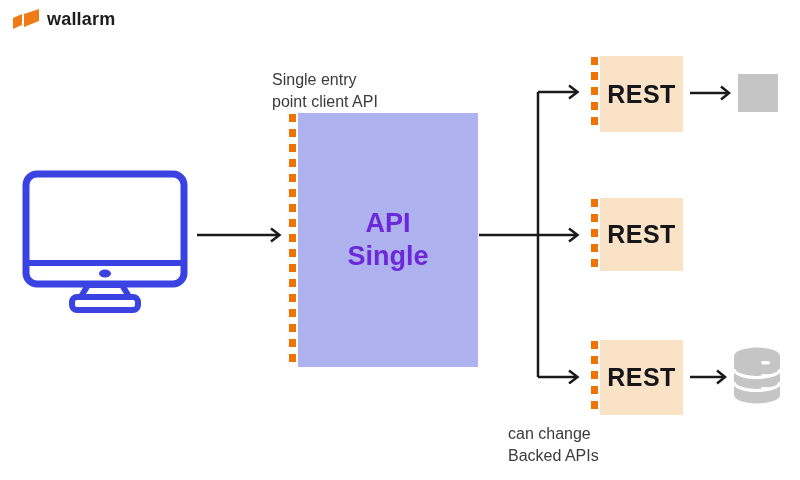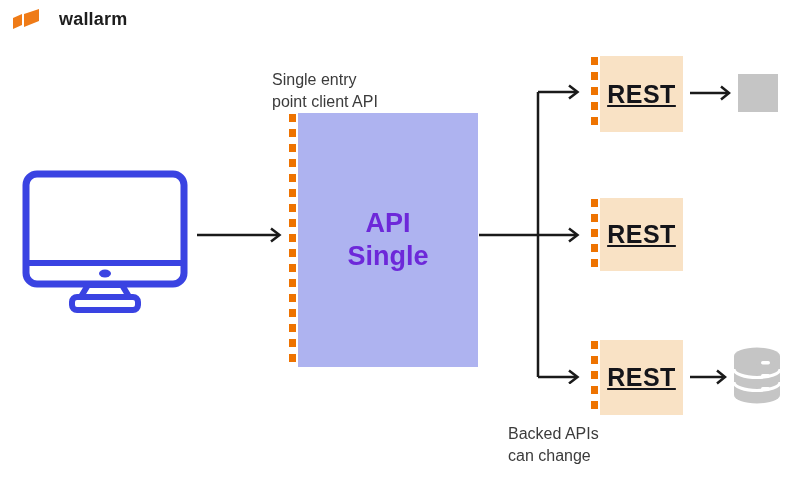--- a/index.html
+++ b/index.html
@@ -2,21 +2,21 @@
 <html><head>
 <meta charset="utf-8">
 <style>
   html,body{margin:0;padding:0;background:#ffffff;}
   .stage{
     position:relative;width:800px;height:480px;background:#ffffff;
     font-family:"Liberation Sans", sans-serif;overflow:hidden;
   }
   
   .logo{position:absolute;left:13px;top:8px;display:flex;align-items:center;gap:8px;}
-  .logo-text{font-size:18px;font-weight:600;color:#1d1d1d;letter-spacing:.2px;margin-left:12px;}
+  .logo-text{font-size:18px;font-weight:600;color:#1d1d1d;letter-spacing:.2px;}
 
   
   .monitor{position:absolute;left:21px;top:169px;}
 
   
   .dash-col{
     position:absolute;width:7px;
     background:repeating-linear-gradient(to bottom,#ee7301 0 8px,transparent 8px 15px);
   }
   .dash-gateway{left:289px;top:114px;height:253px;}
@@ -32,21 +32,21 @@
   .gateway-label{font-size:27px;font-weight:bold;color:#6d28d9;text-align:center;line-height:33px;}
 
   
   .rest{
     position:absolute;left:600px;width:83px;background:#f9e2c5;
     display:flex;align-items:center;justify-content:center;
   }
   .rest-1{top:56px;height:76px;}
   .rest-2{top:198px;height:73px;}
   .rest-3{top:340px;height:75px;}
-  .rest-label{font-size:25px;font-weight:bold;color:#15151a;letter-spacing:.5px;text-decoration:underline;}
+  .rest-label{font-size:25px;font-weight:bold;color:#15151a;letter-spacing:.5px;}
 
   
   .note{position:absolute;font-size:16px;line-height:22px;color:#3b3b3b;}
   .note-entry{left:272px;top:69px;}
   .note-backend{left:508px;top:423px;}
 
   
   .service-square{position:absolute;left:738px;top:74px;width:40px;height:38px;background:#c5c5c5;}
   .arrow-svg{position:absolute;}
   .db-icon{position:absolute;left:731px;top:347px;}
@@ -131,17 +131,17 @@
     <ellipse cx="26" cy="9" rx="23" ry="8.5" fill="#c5c5c5"></ellipse>
     <ellipse cx="26" cy="48" rx="23" ry="8.5" fill="#c5c5c5"></ellipse>
     <path d="M3,22 A23,8.5 0 0 0 49,22" fill="none" stroke="#ffffff" stroke-width="3"></path>
     <path d="M3,35 A23,8.5 0 0 0 49,35" fill="none" stroke="#ffffff" stroke-width="3"></path>
     <rect x="30" y="14" width="9" height="3.5" rx="1.7" fill="#ffffff"></rect>
     <rect x="30" y="27" width="9" height="3.5" rx="1.7" fill="#ffffff"></rect>
     <rect x="30" y="40" width="9" height="3.5" rx="1.7" fill="#ffffff"></rect>
   </svg>
 
   <div class="note note-backend">
+    <div>can change</div>
     <div>Backed APIs</div>
-    <div>can change</div>
   </div>
 
 </div>
 
 </body></html>

